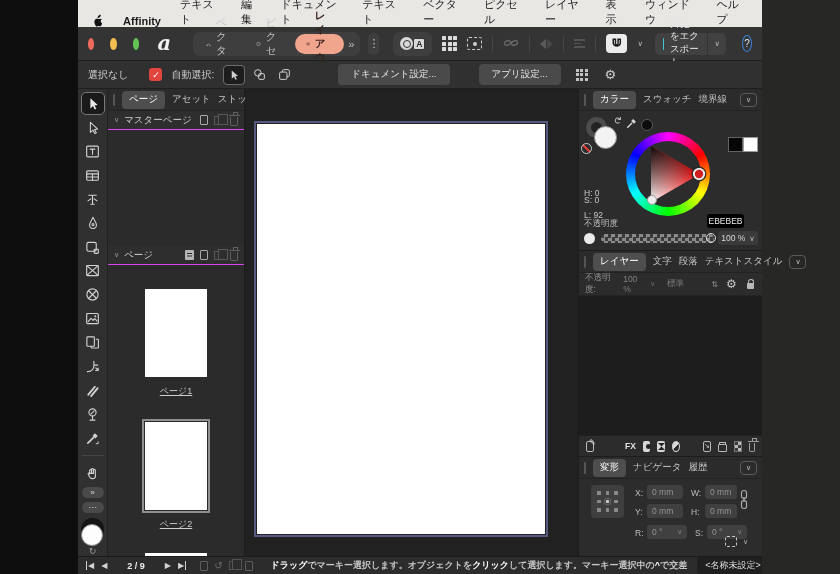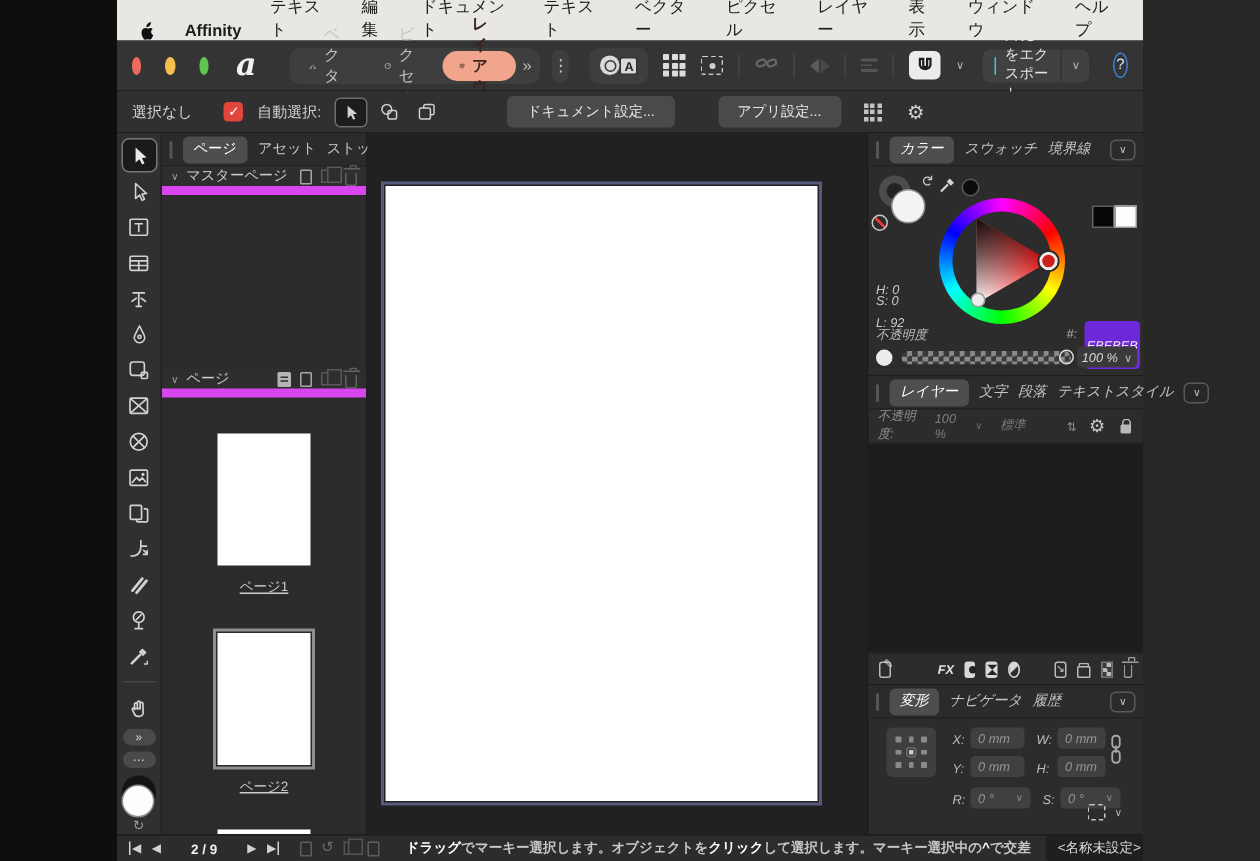--- a/index.html
+++ b/index.html
@@ -77,21 +77,21 @@
   .colorwell .front{position:absolute;left:1.5px;top:6px;width:22px;height:22px;border-radius:50%;background:#fdfdfd;border:1px solid #8e8e8e;}
   .swapglyph{color:#9a9a9a;font-size:9px;margin-top:1px;}
 
   
   .pagespanel{width:137px;background:#2b2b2b;border-right:1px solid #1c1c1c;flex:none;display:flex;flex-direction:column;}
   .tabs{height:22px;display:flex;align-items:center;gap:7px;padding:0 5px;background:#2b2b2b;border-bottom:1px solid #222;flex:none;}
   .grip{width:2px;height:12px;background:#555;border-radius:1px;flex:none;}
   .tab{color:#c5c5c5;font-size:9.5px;white-space:nowrap;}
   .tab.sel{background:#4e4e4e;color:#fff;padding:2.5px 7px;border-radius:4px;}
   .vbtn{margin-left:auto;width:17px;height:14px;border:1px solid #5a5a5a;border-radius:4px;color:#c0c0c0;font-size:7px;display:flex;align-items:center;justify-content:center;flex:none;}
-  .secthead{height:19px;display:flex;align-items:center;gap:5px;padding:0 6px;background:#2e2e2e;border-bottom:6px solid #d946ef;flex:none;}
+  .secthead{height:19px;display:flex;align-items:center;gap:5px;padding:0 6px;background:#2e2e2e;border-bottom:1px solid #d946ef;flex:none;}
   .secthead .cap{color:#cdcdcd;font-size:9.5px;}
   .secthead .caret{color:#9a9a9a;font-size:7px;}
   .sicons{margin-left:auto;display:flex;align-items:center;gap:6px;}
   .i-page{width:8px;height:10px;border:1px solid #a8a8a8;border-radius:1px;}
   .i-pagefill{width:9px;height:10px;background:#b5b5b5;border-radius:1px;position:relative;}
   .i-pagefill::after{content:"";position:absolute;left:2px;top:3px;width:5px;height:1px;background:#2e2e2e;box-shadow:0 2.5px 0 #2e2e2e;}
   .i-dup{width:8px;height:9px;border:1px solid #8e8e8e;position:relative;margin-right:2px;}
   .i-dup::after{content:"";position:absolute;left:2.5px;top:-3px;width:8px;height:9px;border:1px solid #8e8e8e;background:#2e2e2e;}
   .i-trash{position:relative;width:8px;height:9px;border:1px solid #9e9e9e;border-top:none;border-radius:0 0 2px 2px;margin-top:3px;}
   .i-trash::before{content:"";position:absolute;left:-2px;top:-2.5px;width:11px;height:1.4px;background:#9e9e9e;}
@@ -104,21 +104,21 @@
   .thumb.active{outline:2px solid #8f8f8f;outline-offset:1px;}
   .thumblabel{color:#c9c9c9;font-size:9px;margin-top:8px;flex:none;}
   .thumb.partial{margin-top:22px;}
 
   
   .canvas{flex:1;background:#212121;position:relative;overflow:hidden;}
   .page{position:absolute;left:12px;top:35px;width:288px;height:410px;background:#ffffff;outline:2px solid #575a7e;outline-offset:1px;}
 
   
   .rightcol{width:184px;flex:none;display:flex;flex-direction:column;background:#2c2c2c;border-left:1px solid #1c1c1c;}
-  .panel{border-bottom:1px solid #1c1c1c;position:relative;font-style:italic;}
+  .panel{border-bottom:1px solid #1c1c1c;position:relative;}
   .colorpanel{height:162px;}
   .layerspanel{height:206px;display:flex;flex-direction:column;}
   .transformpanel{height:97px;border-bottom:none;}
 
   
   .cpc{position:relative;height:139px;}
   .ring-stroke{position:absolute;left:7px;top:6px;width:21px;height:21px;border-radius:50%;border:5px solid #4c4c4c;background:#232323;}
   .dot-fill{position:absolute;left:15px;top:15px;width:23px;height:23px;border-radius:50%;background:#f3f3f3;border:1px solid #8c8c8c;}
   .swaparrow{position:absolute;left:34px;top:4px;color:#c9c9c9;font-size:10px;transform:rotate(90deg);}
   .cdropper{position:absolute;left:46px;top:6px;}
@@ -127,21 +127,21 @@
   .nofill{position:absolute;left:2px;top:32px;width:11px;height:11px;border-radius:50%;border:1.4px solid #c9c9c9;background:linear-gradient(45deg,transparent 44%,#e03a3a 44%,#e03a3a 58%,transparent 58%);}
   .bwsq{position:absolute;top:26px;width:15px;height:15px;}
   .bwsq.b{left:149px;background:#060606;border:1px solid #636363;}
   .bwsq.w{left:164px;background:#fdfdfd;border:1px solid #9a9a9a;}
   .wheel{position:absolute;left:47px;top:21px;width:84px;height:84px;border-radius:50%;
     background:conic-gradient(#f0f,#f00 16.6%,#ff0 33.3%,#0f0 50%,#0ff 66.6%,#00f 83.3%,#f0f);}
   .wheel .hole{position:absolute;inset:9px;border-radius:50%;background:#2c2c2c;}
   .wheel svg{position:absolute;inset:0;overflow:visible;}
   .hslrow{position:absolute;left:5px;font-size:8.5px;color:#c9c9c9;}
   .hexlbl{position:absolute;left:132px;top:106px;font-size:8.5px;color:#a9a9a9;}
-  .hexfield{position:absolute;left:144px;top:103px;width:37px;height:32px;background:#6d28d9;border-radius:3px;color:#ececec;font-size:8.5px;display:flex;align-items:center;justify-content:center;}
+  .hexfield{position:absolute;left:128px;top:103px;width:37px;height:14px;background:#000000;border-radius:3px;color:#ececec;font-size:8.5px;display:flex;align-items:center;justify-content:center;}
   .opalbl{position:absolute;left:5px;top:107px;font-size:8.5px;color:#bdbdbd;}
   .oparow{position:absolute;left:5px;top:120px;width:174px;height:14px;display:flex;align-items:center;}
   .opaknob{width:11px;height:11px;border-radius:50%;background:#ececec;flex:none;}
   .opatrack{flex:1;height:9px;margin:0 4px 0 6px;border-radius:5px;position:relative;
     background-image:conic-gradient(#8a8a8a 25%,#3a3a3a 0 50%,#8a8a8a 0 75%,#3a3a3a 0);background-size:7px 7px;}
   .opahandle{position:absolute;right:-2px;top:-1px;width:10px;height:10px;border-radius:50%;border:1.6px solid #dcdcdc;background:transparent;}
   .opaval{width:40px;height:14px;background:#3a3a3a;border-radius:3px;color:#d8d8d8;font-size:8.5px;display:flex;align-items:center;justify-content:center;gap:4px;flex:none;}
 
   
   .layerctl{height:23px;display:flex;align-items:center;padding:0 6px;gap:5px;border-bottom:1px solid #242424;flex:none;}

